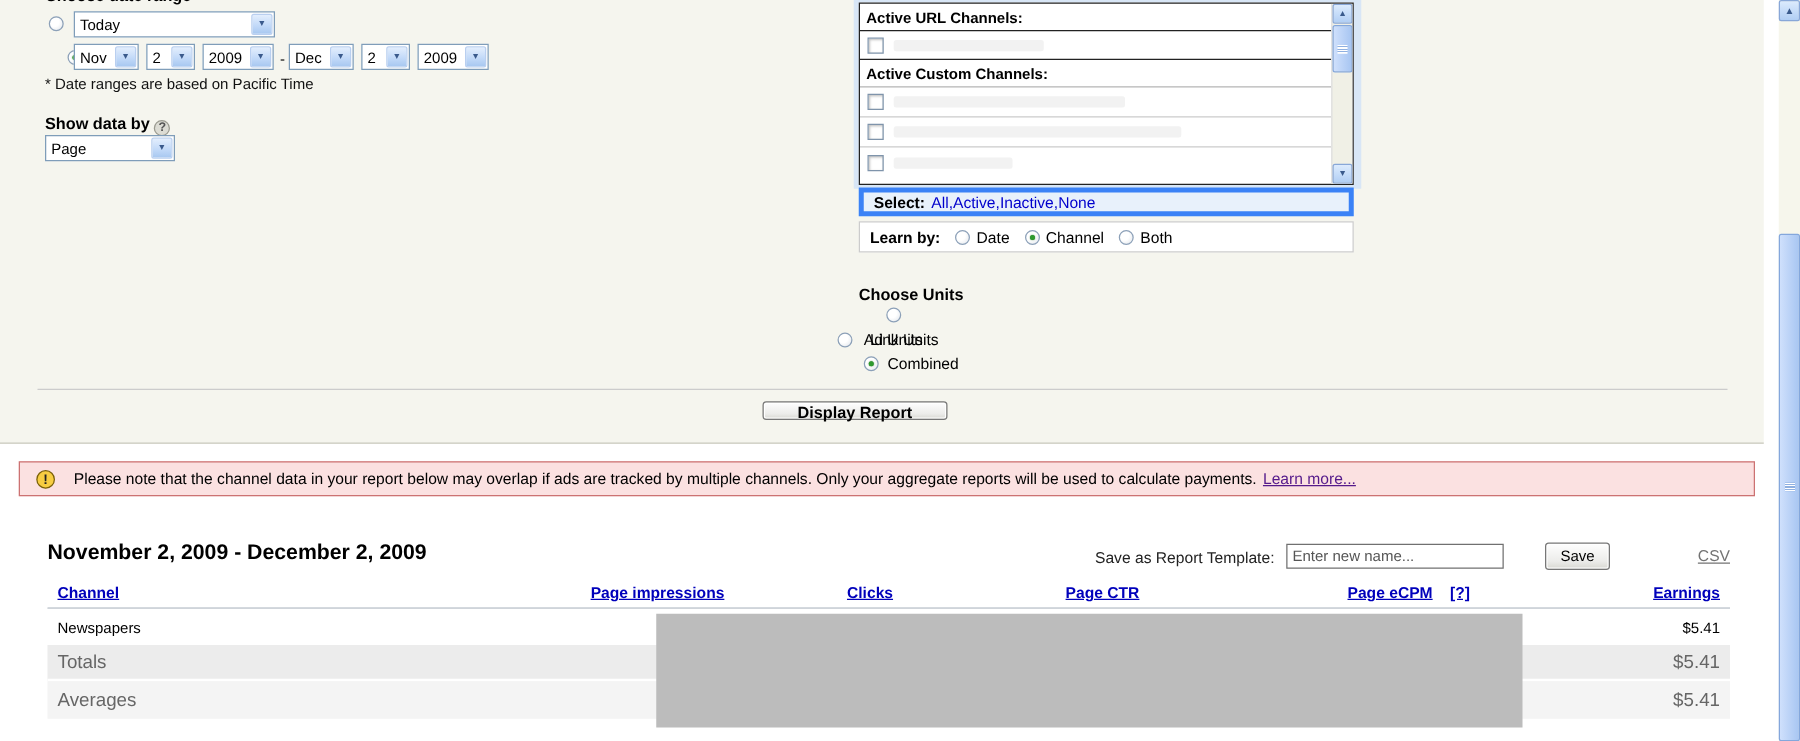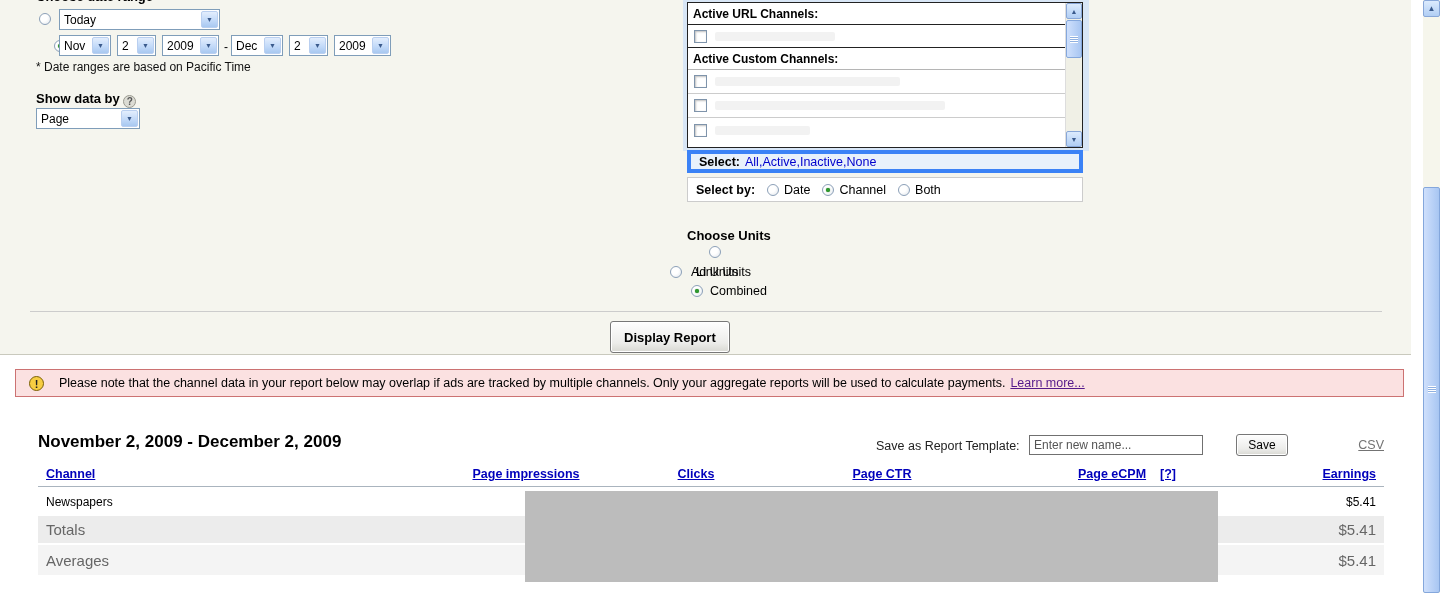--- a/index.html
+++ b/index.html
@@ -95,21 +95,21 @@
     position:absolute; left:687px; top:177px; width:396px; height:25px;
     background:#fff; border:1px solid #ccc; display:flex; align-items:center; gap:6px;
     padding-left:8px; font-size:12.5px;
   }
   .groupby-row .opt { display:flex; align-items:center; gap:5px; margin-left:6px; }
 
   .units-opt { position:absolute; display:flex; align-items:center; gap:7px; font-size:12.5px; }
 
   .separator { position:absolute; left:30px; top:311px; width:1352px; height:1px; background:#ccc; }
   .display-report {
-    position:absolute; left:610px; top:321px; height:32px; padding:0 13px;
+    position:absolute; left:610px; top:321px; height:15px; padding:0 27px;
     font-size:13px; font-weight:bold;
   }
 
   
   .warning-bar {
     position:absolute; left:15px; top:369px; width:1389px; height:28px;
     background:#fbe1e1; border:1px solid #cc7272; display:flex; align-items:center;
     padding-left:13px; font-size:12.5px;
   }
   .warn-icon {
@@ -245,21 +245,21 @@
 
     <div class="select-row">
       <b>Select:</b>
       <a class="plain-link" href="#">All</a>
       <a class="plain-link" href="#">Active</a>
       <a class="plain-link" href="#">Inactive</a>
       <a class="plain-link" href="#">None</a>
     </div>
 
     <div class="groupby-row">
-      <b>Select by:</b>
+      <b>Learn by:</b>
       <span class="opt">
         <span class="radio"></span>
         <span>Date</span>
       </span>
       <span class="opt">
         <span class="radio on"></span>
         <span>Channel</span>
       </span>
       <span class="opt">
         <span class="radio"></span>

